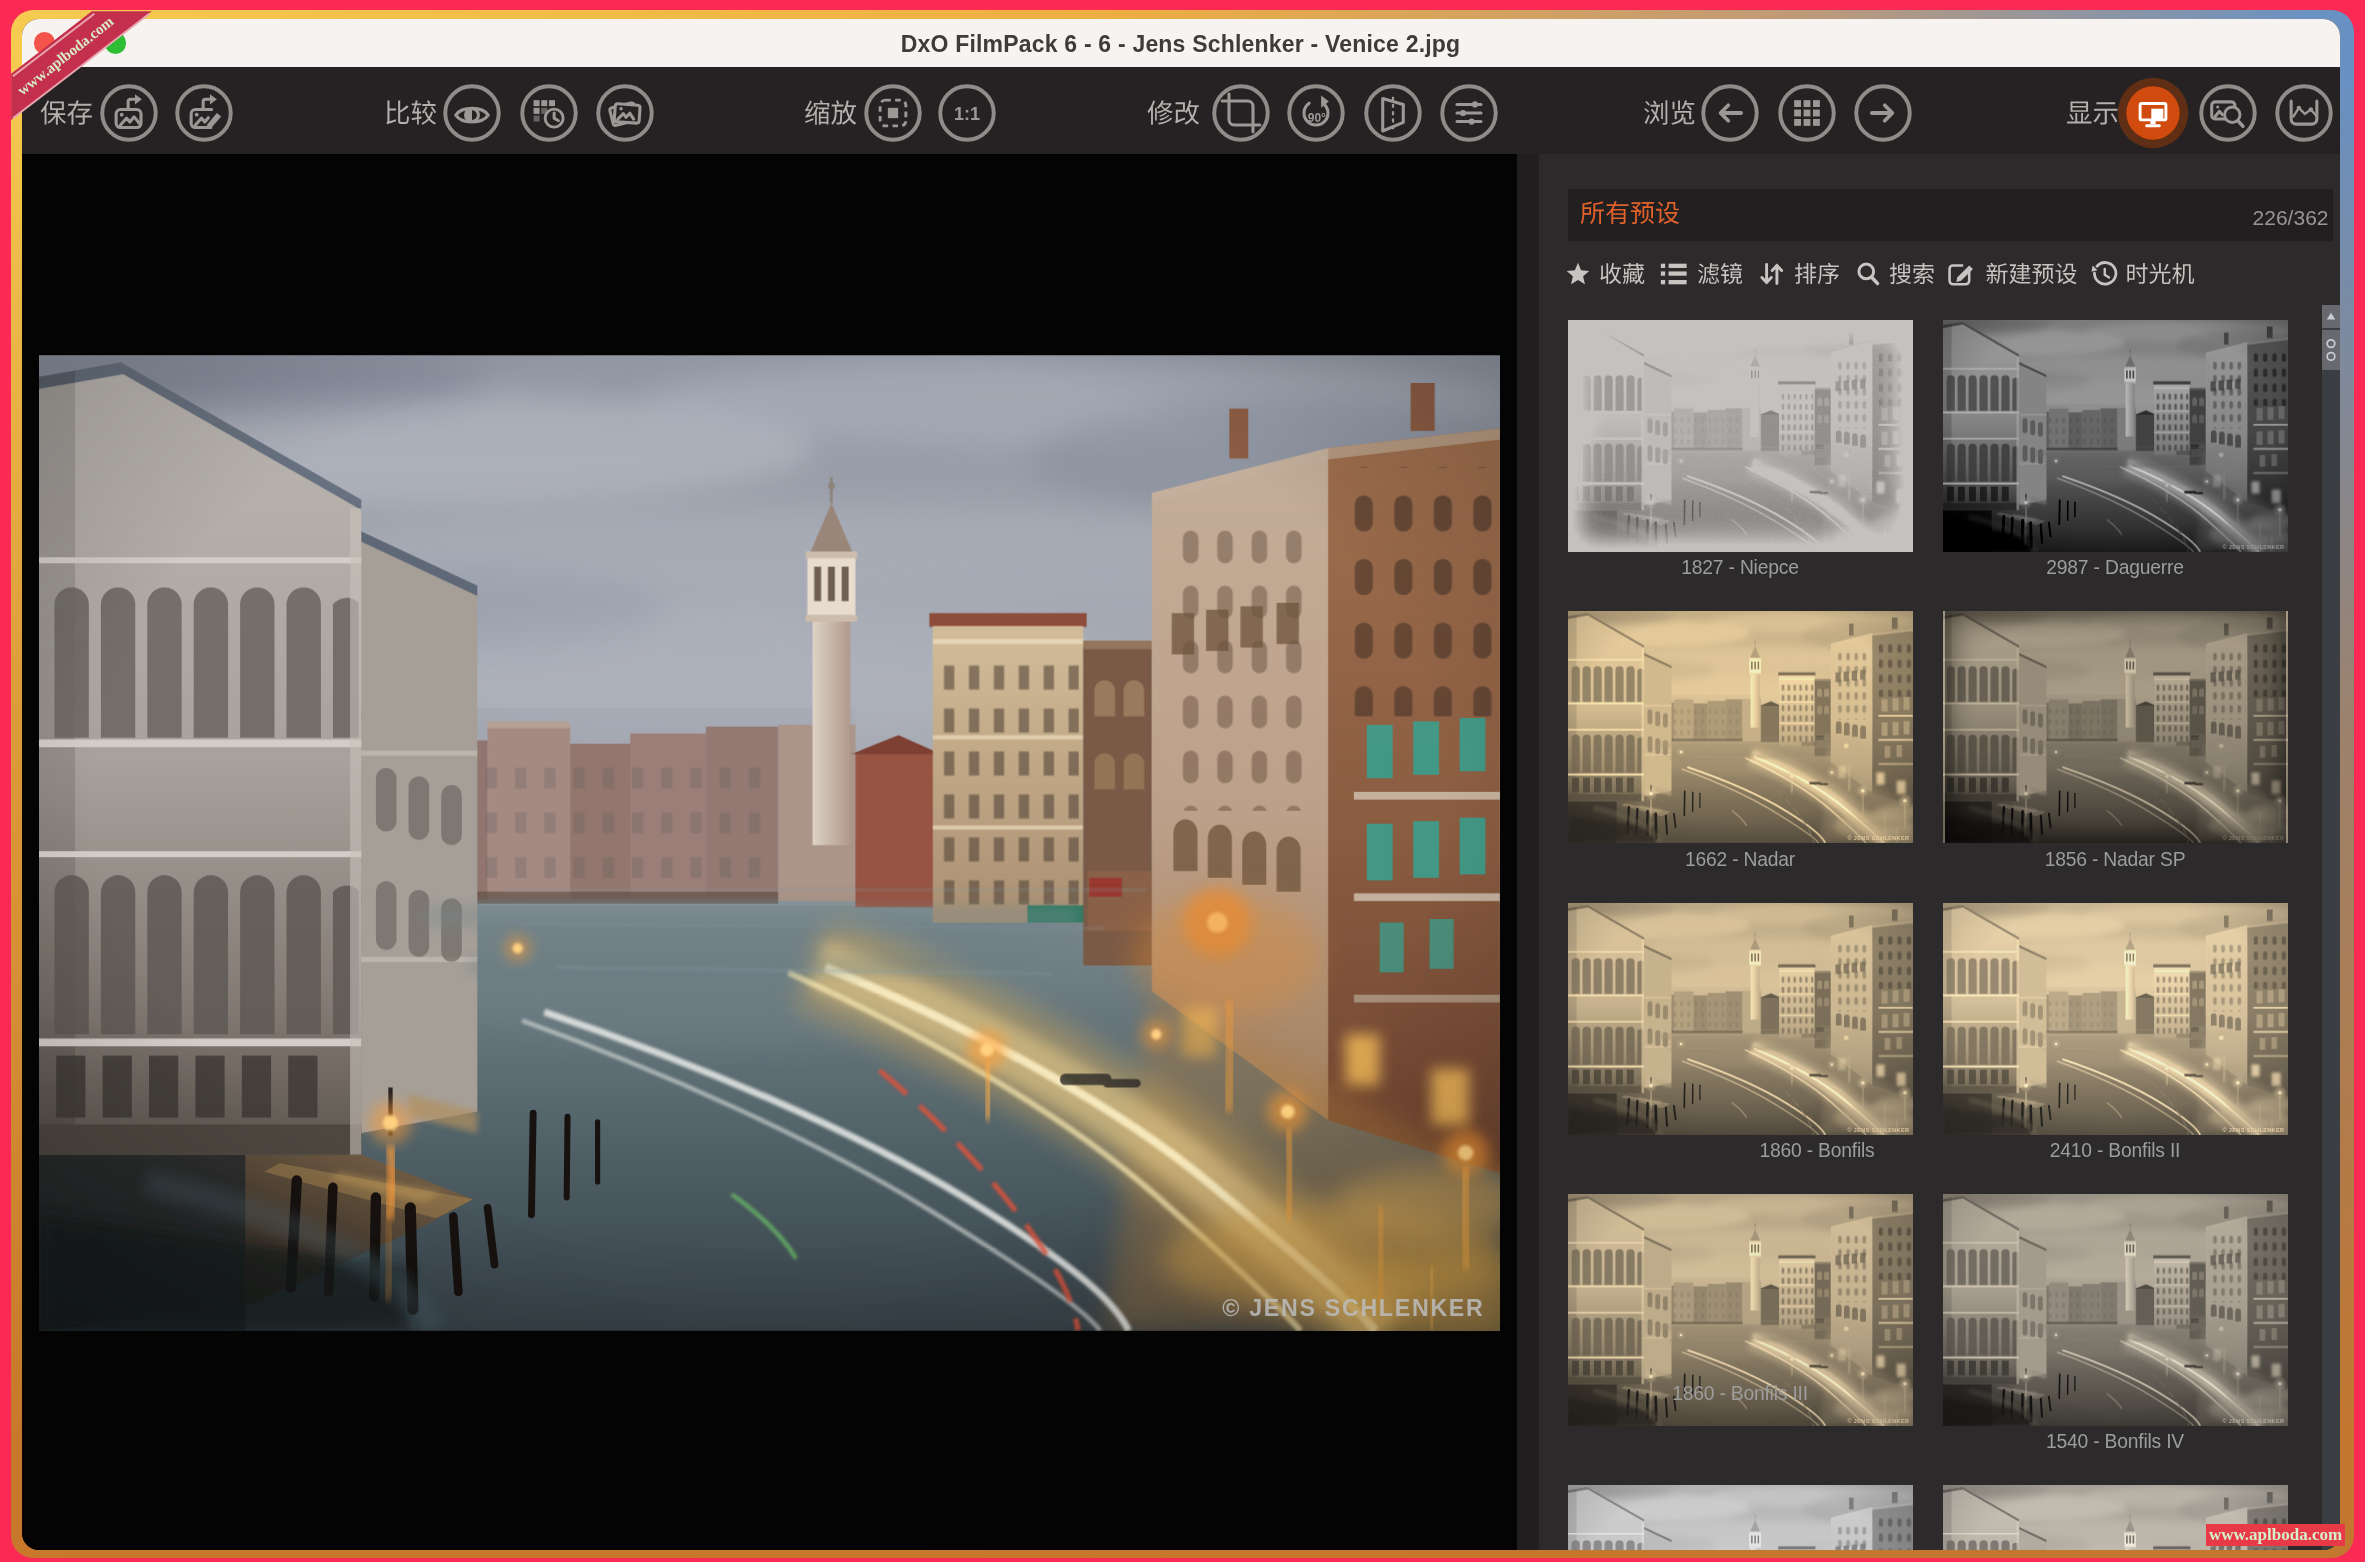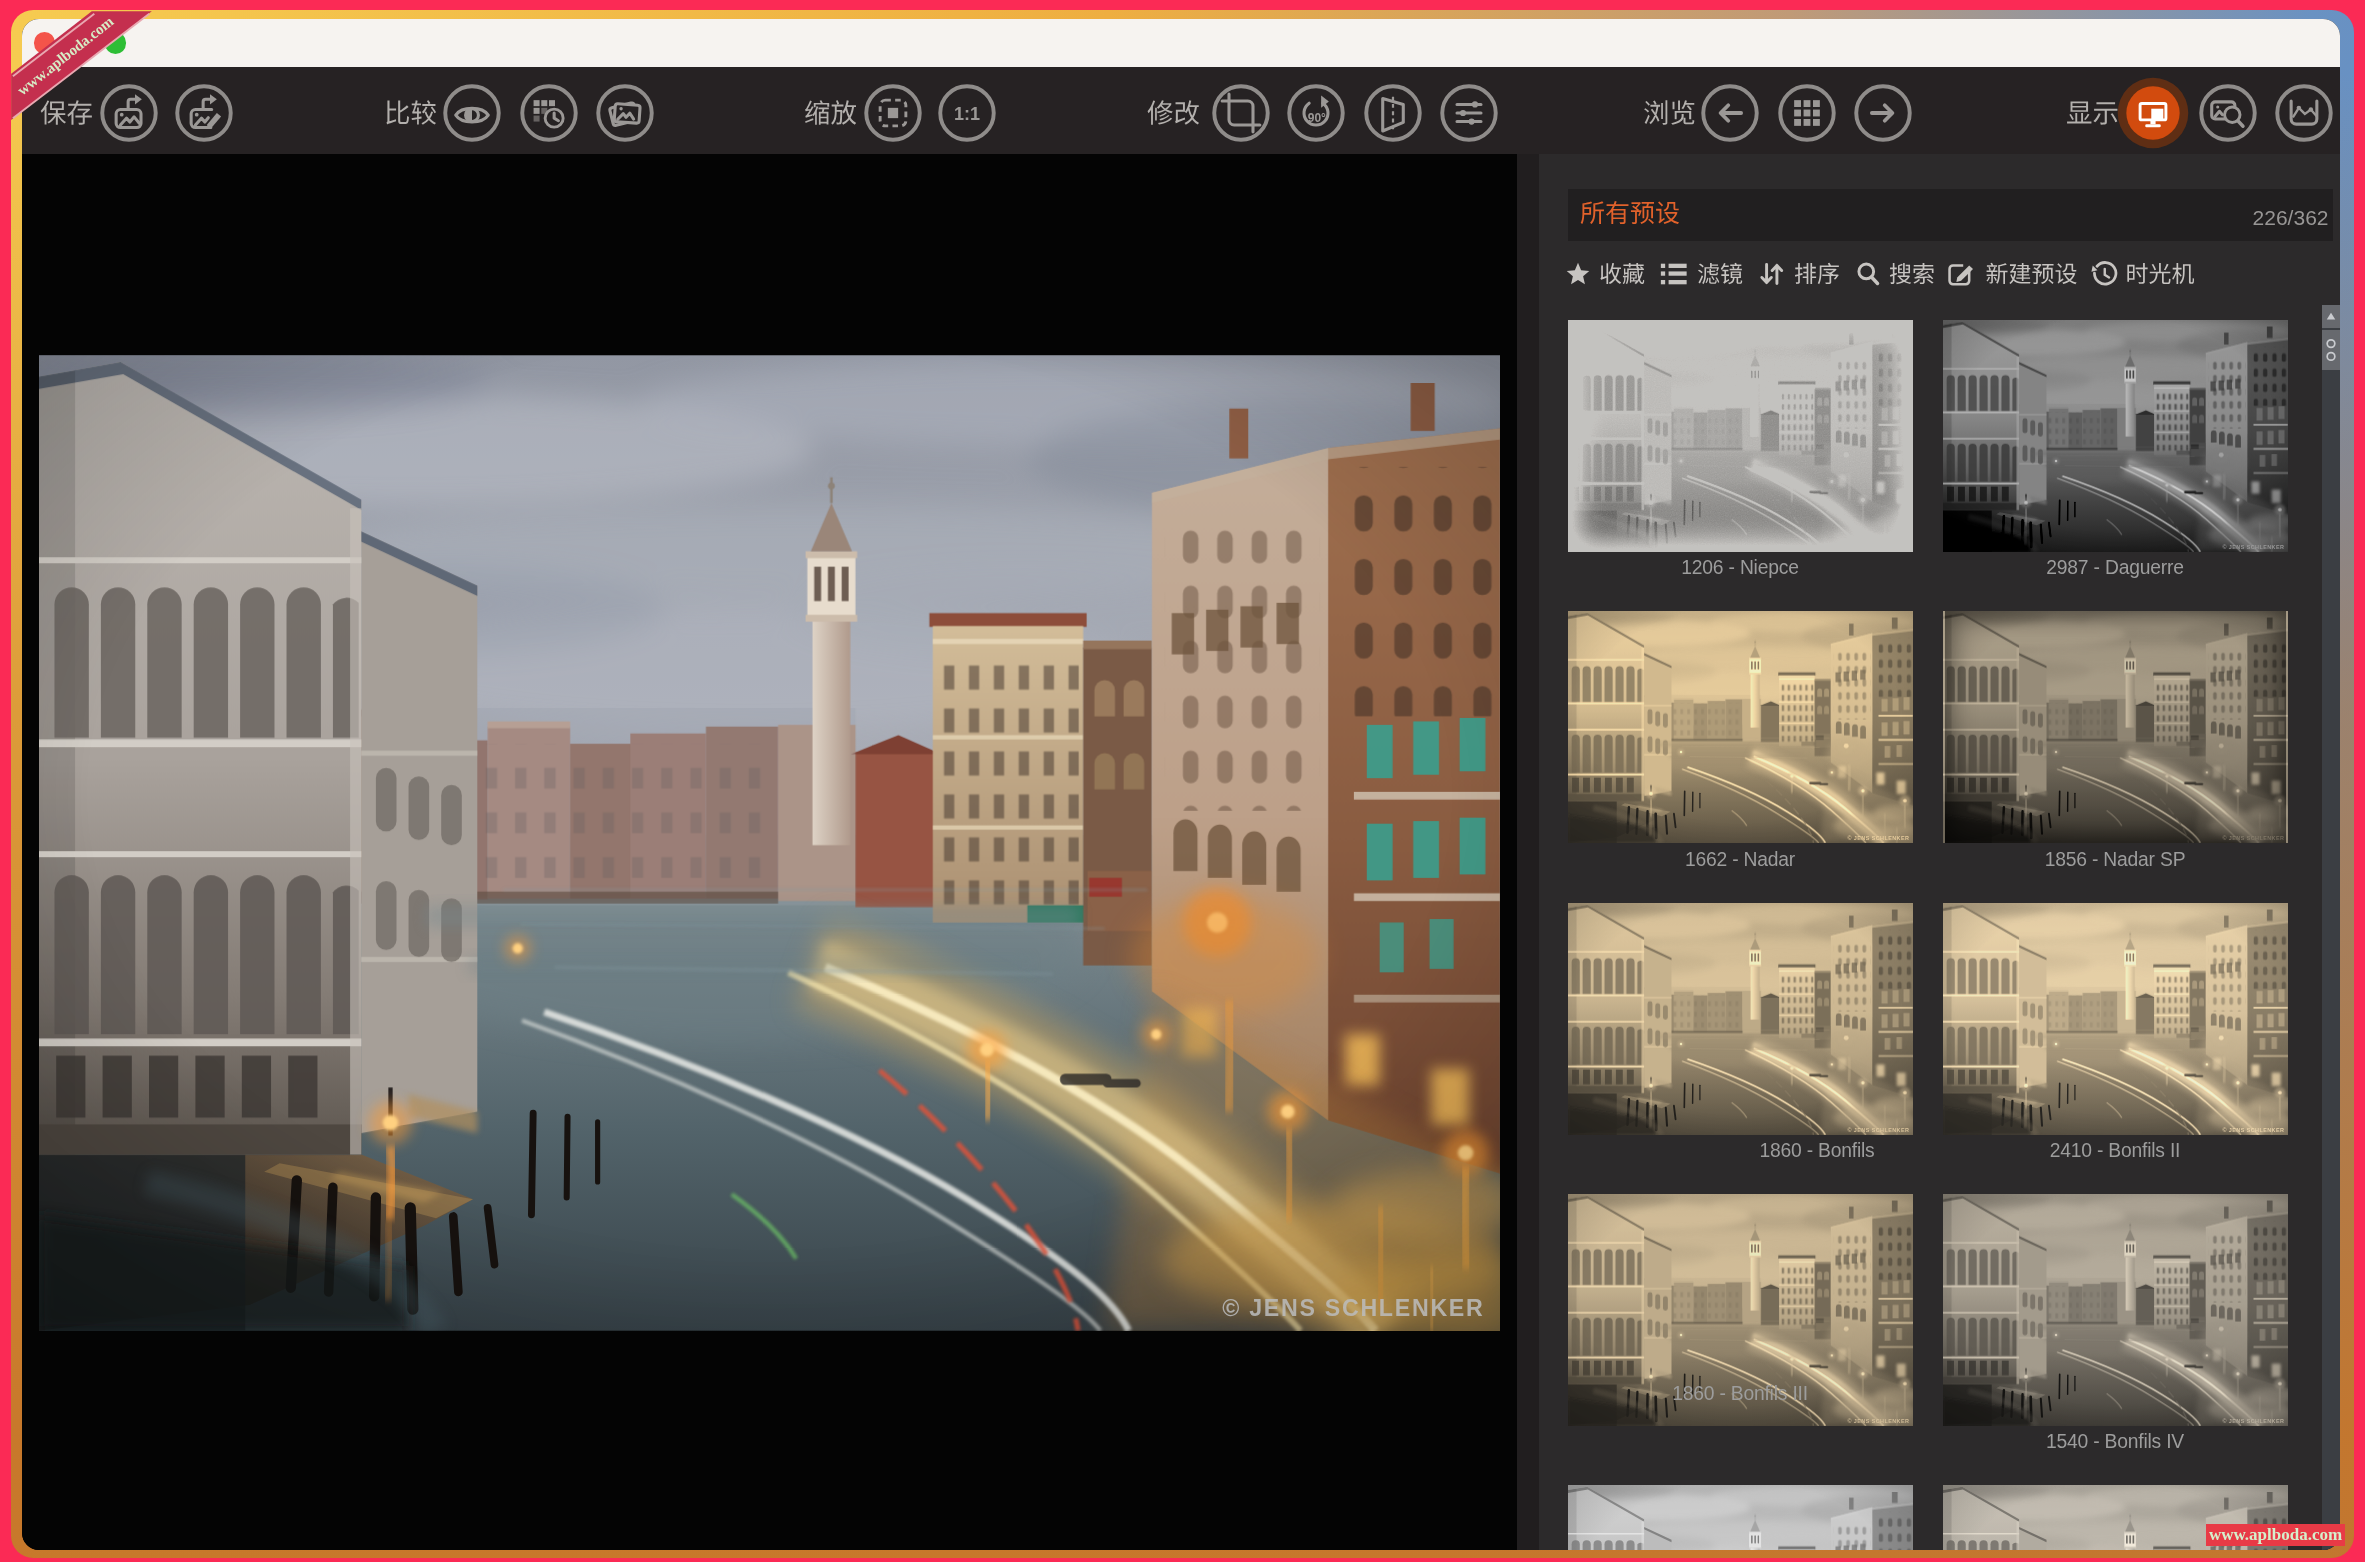--- a/index.html
+++ b/index.html
@@ -33,20 +33,21 @@
 .f-r5l{filter:grayscale(1) brightness(1.28) contrast(.78)}
 .f-r5r{filter:grayscale(1) sepia(.3) saturate(.85) brightness(1.02) contrast(.95)}
 #sbar{position:absolute;left:2300px;top:286px;width:18px;height:1245px;background:#3b3e43}
 .sbtn{position:absolute;left:2300px;width:18px;background:#67696e}
 #wm{position:absolute;left:2206px;top:1524px;width:139px;height:22.3px;background:#e83a46;color:#d5efcc;font-family:"Liberation Serif",serif;font-weight:bold;font-size:17px;text-align:center;line-height:22.3px;z-index:60}
 #ribbon{position:absolute;left:0;top:0;z-index:70}
 </style></head><body>
 <div id="frame"></div>
 <div id="win">
 <div id="tb"></div>
+<div id="title">DxO FilmPack 6 - 6 - Jens Schlenker - Venice 2.jpg</div>
 <div class="dot" style="left:12px;background:#f4544a"></div>
 <div class="dot" style="left:83px;background:#2ebe35"></div>
 <div id="toolbar"></div>
 <svg class="tbi" style="left:77px" width="60" height="60" viewBox="0 0 70 70">
       <circle cx="35" cy="35" r="31.2" fill="none" stroke="#8f8c8a" stroke-width="4.6"></circle>
       <rect x="20" y="31" width="29" height="21" rx="5" fill="none" stroke="#9b9896" stroke-width="3.6" stroke-linecap="round" stroke-linejoin="round"></rect>
       <circle cx="26.5" cy="37" r="2.2" fill="#9b9896"></circle>
       <path d="M25,49 l7,-8 4,4.5 5,-6 6,7.5" fill="none" stroke="#9b9896" stroke-width="3.6" stroke-linecap="round" stroke-linejoin="round"></path>
       <path d="M34,29 v-7 a3,3 0 0 1 3,-3 h8" fill="none" stroke="#9b9896" stroke-width="3.6" stroke-linecap="round" stroke-linejoin="round"></path>
       <path d="M42,13 l8,6 -8,6 z" fill="#9b9896"></path>
@@ -617,21 +618,21 @@
     <div class="th f-r5l" style="left:1546px;top:1466px">
       <svg width="345" height="232" viewBox="0 0 1700 1135" preserveAspectRatio="none">
         <use href="#scene"></use>
       </svg>
     </div>
     <div class="th f-r5r" style="left:1921px;top:1466px">
       <svg width="345" height="232" viewBox="0 0 1700 1135" preserveAspectRatio="none">
         <use href="#scene"></use>
       </svg>
     </div>
-    <div class="lab" style="left:1546px;top:538px">1206 - Niepce</div>
+    <div class="lab" style="left:1546px;top:538px">1827 - Niepce</div>
     <div class="lab" style="left:1921px;top:538px">2987 - Daguerre</div>
     <div class="lab" style="left:1546px;top:830px">1662 - Nadar</div>
     <div class="lab" style="left:1921px;top:830px">1856 - Nadar SP</div>
     <div class="lab" style="left:1623px;top:1121px">1860 - Bonfils</div>
     <div class="lab" style="left:1921px;top:1121px">2410 - Bonfils II</div>
     <div class="lab" style="left:1546px;top:1364px">1860 - Bonfils III</div>
     <div class="lab" style="left:1921px;top:1412px">1540 - Bonfils IV</div>
     <div id="sbar"></div>
 <div class="sbtn" style="top:286px;height:23px"><svg width="18" height="23" viewBox="0 0 21 27">
         <path d="M10.5,9 l5,8 h-10 z" fill="#c9cbcf"></path>

